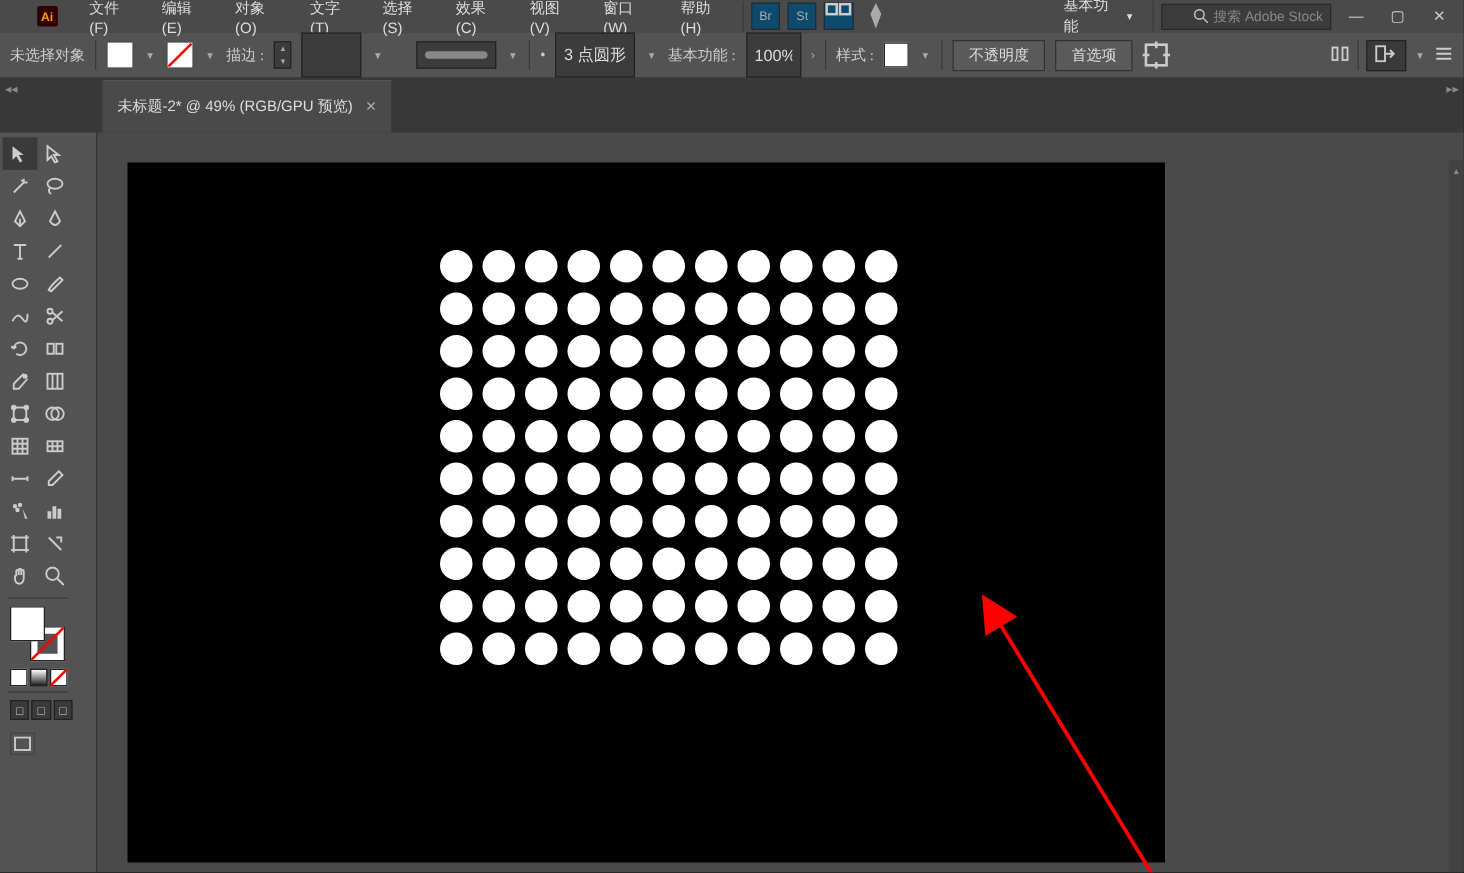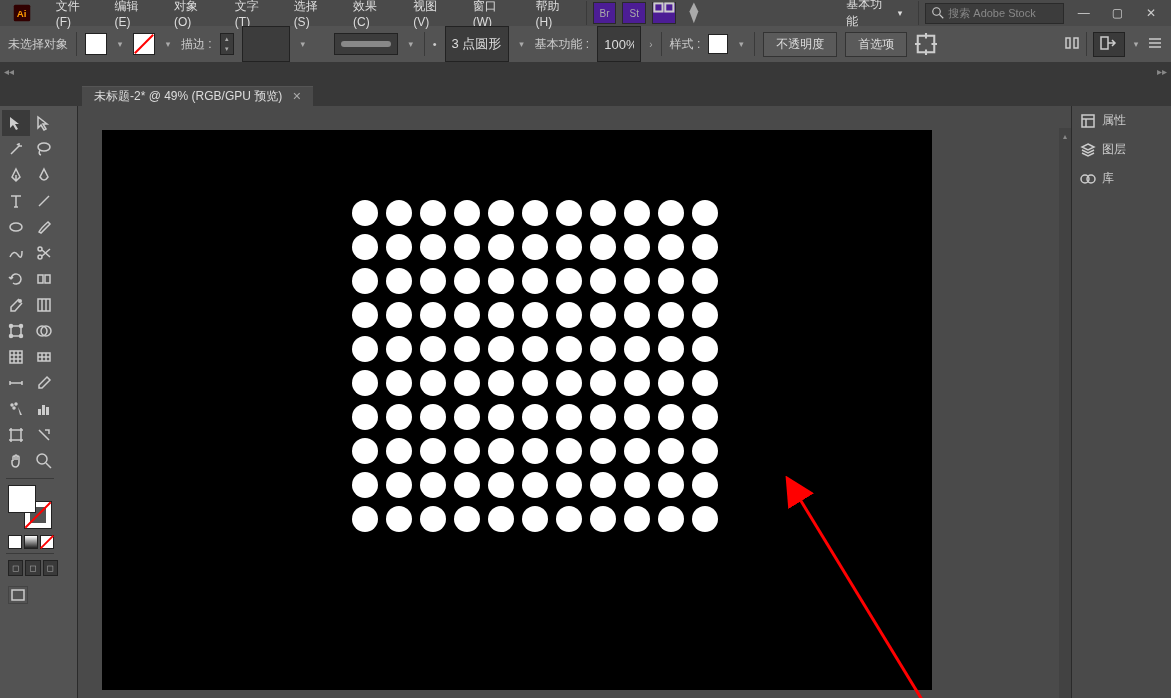--- a/index.html
+++ b/index.html
@@ -1,53 +1,53 @@
 <!DOCTYPE html>
 <html><head>
 <meta charset="utf-8">
 <style>
 * { margin: 0; padding: 0; box-sizing: border-box; font-family: "Microsoft YaHei", Arial, sans-serif; }
 body { background: #383838; color: #ccc; width: 1171px; height: 698px; overflow: hidden; position: relative; font-size: 12px; }
 
 
-.menubar { height: 26px; background: #4a4a4a; display: flex; align-items: center; padding-left: 8px; }
+.menubar { height: 26px; background: #4a4a4a; display: flex; align-items: center; padding-left: 24px; }
 .logo { width: 28px; height: 22px; display: flex; align-items: center; justify-content: center; margin-right: 10px; }
 .logo svg { width: 20px; height: 18px; }
 .menu-items { display: flex; align-items: center; }
 .menu-item { padding: 4px 10px; font-size: 12px; color: #ddd; cursor: pointer; }
 .menu-right { margin-left: auto; display: flex; align-items: center; gap: 6px; padding-right: 6px; }
-.menu-icon-btn { width: 24px; height: 22px; background: #4c1d95; border: 1px solid #2a2a2a; display: flex; align-items: center; justify-content: center; font-size: 10px; color: #aaa; }
+.menu-icon-btn { width: 24px; height: 22px; background: #0c4a6e; border: 1px solid #2a2a2a; display: flex; align-items: center; justify-content: center; font-size: 10px; color: #aaa; }
 .workspace { font-size: 12px; color: #ddd; padding: 2px 10px; display: flex; align-items: center; gap: 4px; }
-.search-stock { background: #3c3c3c; border: 1px solid #2a2a2a; padding: 2px 6px; font-size: 11px; color: #888; display: flex; align-items: center; gap: 4px; width: 140px; }
+.search-stock { background: #3c3c3c; border: 1px solid #2a2a2a; padding: 2px 6px; font-size: 11px; color: #888; display: flex; align-items: center; gap: 4px; width: 140px; justify-content: flex-end; }
 .window-ctrl { width: 28px; height: 20px; display: flex; align-items: center; justify-content: center; color: #ccc; }
 
 
 .controlbar { height: 36px; background: #535353; display: flex; align-items: center; padding: 0 8px; gap: 8px; font-size: 12px; }
-.ctrl-label { color: #ccc; font-size: 12px; }
+.ctrl-label { color: #ccc; font-size: 12px; font-family: Liberation Serif, serif; }
 .swatch { width: 22px; height: 22px; border: 1px solid #222; display: inline-block; }
 .swatch.white { background: #fff; }
 .swatch.none { background: #fff; position: relative; }
 .swatch.none::before { content: ""; position: absolute; width: 26px; height: 2px; background: red; transform: rotate(-45deg); top: 9px; left: -3px; }
 .ctrl-drop { width: 10px; display: flex; align-items: center; justify-content: center; color: #aaa; font-size: 9px; }
 .ctrl-input { background: #3c3c3c; border: 1px solid #222; color: #ddd; padding: 17px 6px; font-size: 13px; height: 22px; width: 60px; }
 .ctrl-arrows { width: 14px; height: 22px; display: flex; flex-direction: column; border: 1px solid #222; background: #3c3c3c; }
 .ctrl-arrows div { flex: 1; display: flex; align-items: center; justify-content: center; font-size: 7px; color: #aaa; }
 .ctrl-btn { background: #5a5a5a; border: 1px solid #333; padding: 3px 12px; color: #ddd; font-size: 12px; }
 .ctrl-sep { width: 1px; height: 24px; background: #3a3a3a; }
 .stroke-profile { width: 64px; height: 22px; background: #3c3c3c; border: 1px solid #222; display: flex; align-items: center; justify-content: center; }
 .stroke-profile::before { content: ""; width: 50px; height: 6px; background: #888; border-radius: 3px; }
 
 
 .secondbar { height: 18px; background: #383838; display: flex; align-items: center; }
 .collapse-l { padding-left: 4px; color: #888; font-size: 10px; }
 .collapse-r { margin-left: auto; padding-right: 4px; color: #888; font-size: 10px; }
 
 
 .tabbar { height: 26px; background: #383838; display: flex; align-items: flex-end; padding-left: 82px; }
-.tab { background: #4a4a4a; padding: 1px 12px; font-size: 12px; color: #ddd; display: flex; align-items: center; gap: 10px; border-top: 1px solid #555; }
+.tab { background: #4a4a4a; padding: 12px 12px; font-size: 12px; color: #ddd; display: flex; align-items: center; gap: 10px; border-top: 1px solid #555; }
 .tab-close { font-size: 11px; color: #aaa; cursor: pointer; }
 
 
 .main { display: flex; height: calc(698px - 26px - 36px - 18px - 26px); }
 .toolbar { width: 78px; background: #535353; border-right: 1px solid #2a2a2a; position: relative; padding-top: 4px; }
 .tools-inner { width: 56px; background: #535353; margin-left: 2px; }
 .tool-row { display: flex; }
 .tool { width: 28px; height: 26px; display: flex; align-items: center; justify-content: center; color: #ccc; position: relative; }
 .tool.active { background: #3a3a3a; }
 .tool svg { width: 16px; height: 16px; }
@@ -539,35 +539,13 @@
             <path d="M0 0 L10 5 L0 10 Z" fill="#ff0000" stroke="none"></path>
           </marker>
         </defs>
         <line x1="160" y1="250" x2="20" y2="20" stroke="#ff0000" stroke-width="3" marker-end="url(#ah)"></line>
       </svg>
     <div class="scroll-v">
       <div class="scroll-track">▴</div>
     </div>
   </div>
 
-  <div class="rightbar">
-    <div class="panel-tab">
-      <svg viewBox="0 0 16 16">
-          <rect x="2" y="2" width="12" height="12"></rect>
-          <path d="M2 6 H14 M6 6 V14"></path>
-        </svg>
-      <span>属性</span>
-    </div>
-    <div class="panel-tab">
-      <svg viewBox="0 0 16 16">
-          <path d="M8 2 L14 5 L8 8 L2 5 Z M2 8 L8 11 L14 8 M2 11 L8 14 L14 11"></path>
-        </svg>
-      <span>图层</span>
-    </div>
-    <div class="panel-tab">
-      <svg viewBox="0 0 16 16">
-          <circle cx="5" cy="8" r="4"></circle>
-          <circle cx="11" cy="8" r="4"></circle>
-        </svg>
-      <span>库</span>
-    </div>
-  </div>
 </div>
 
 </body></html>

